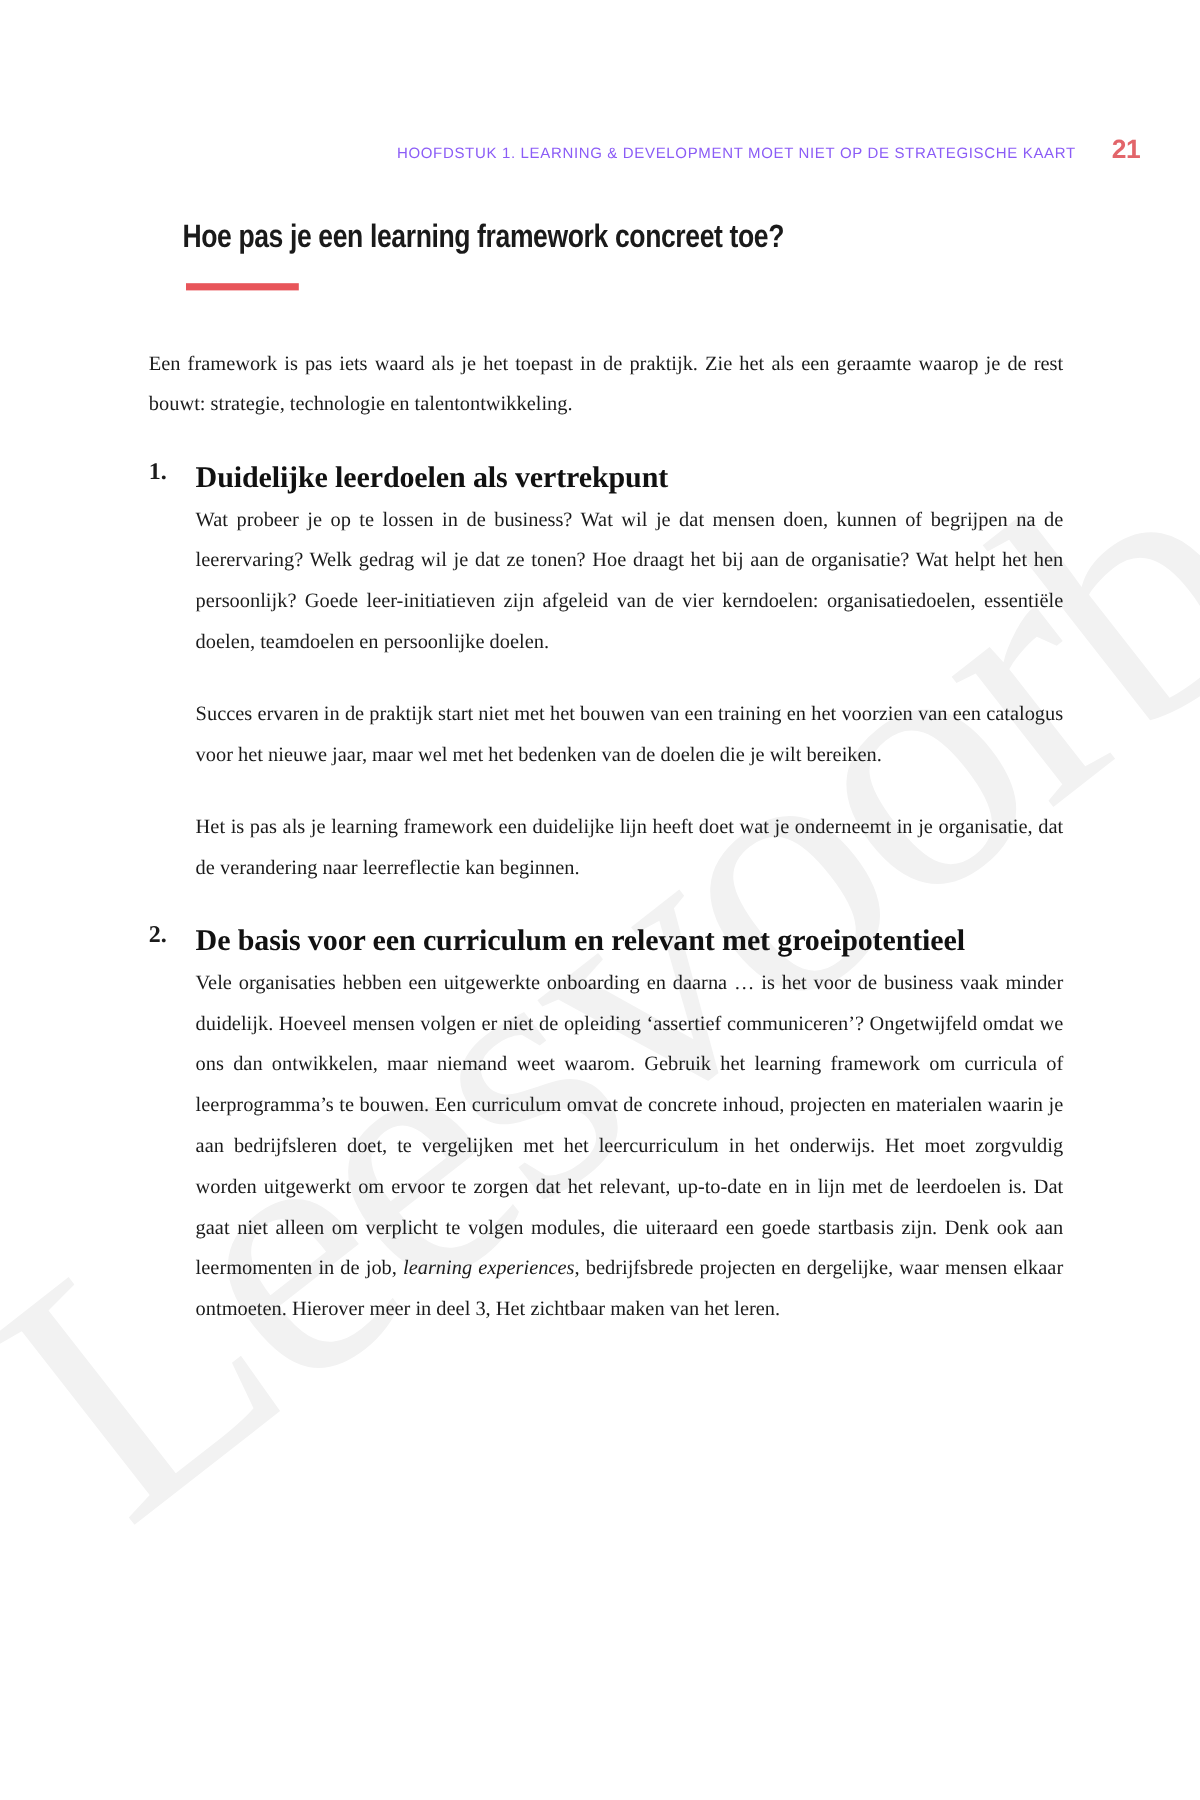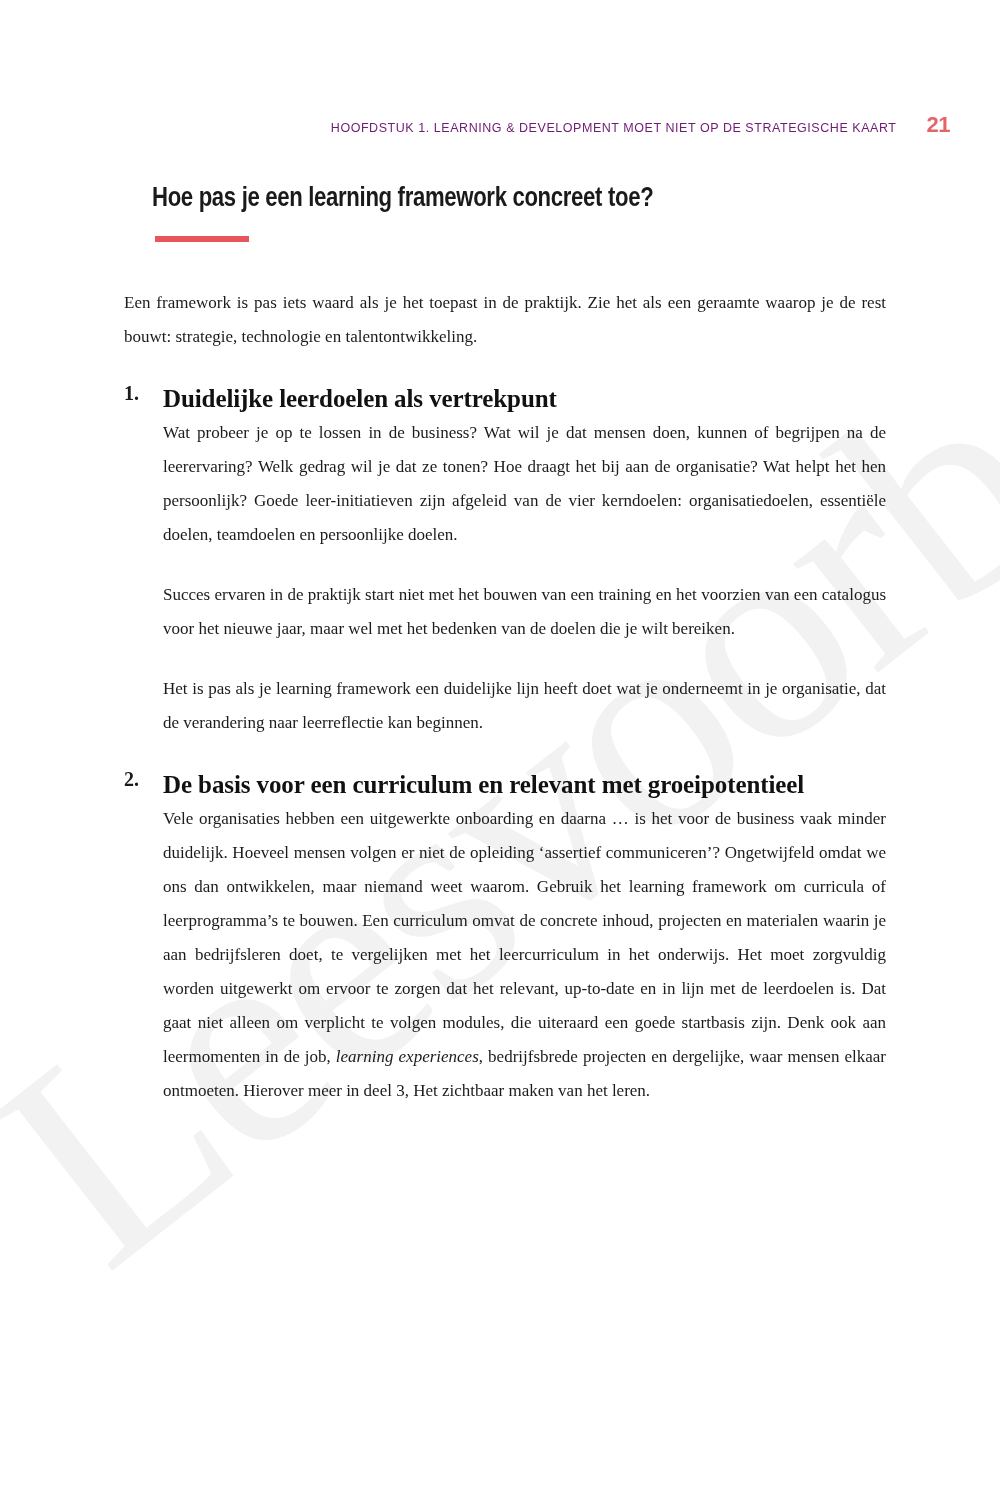--- a/index.html
+++ b/index.html
@@ -48,21 +48,21 @@
     height: 24px;
     z-index: 2;
     display: flex;
     align-items: baseline;
     justify-content: flex-end;
   }
   .running-header-title {
     font-family: "Liberation Sans", "DejaVu Sans", sans-serif;
     font-size: 12.5px;
     letter-spacing: 0.55px;
-    color: #701a75;
+    color: #8b5cf6;
     text-transform: uppercase;
     white-space: nowrap;
   }
   .page-number {
     font-family: "Liberation Sans", "DejaVu Sans", sans-serif;
     font-size: 22px;
     font-weight: bold;
     color: #e2656a;
     margin-left: 30px;
     letter-spacing: -0.5px;

